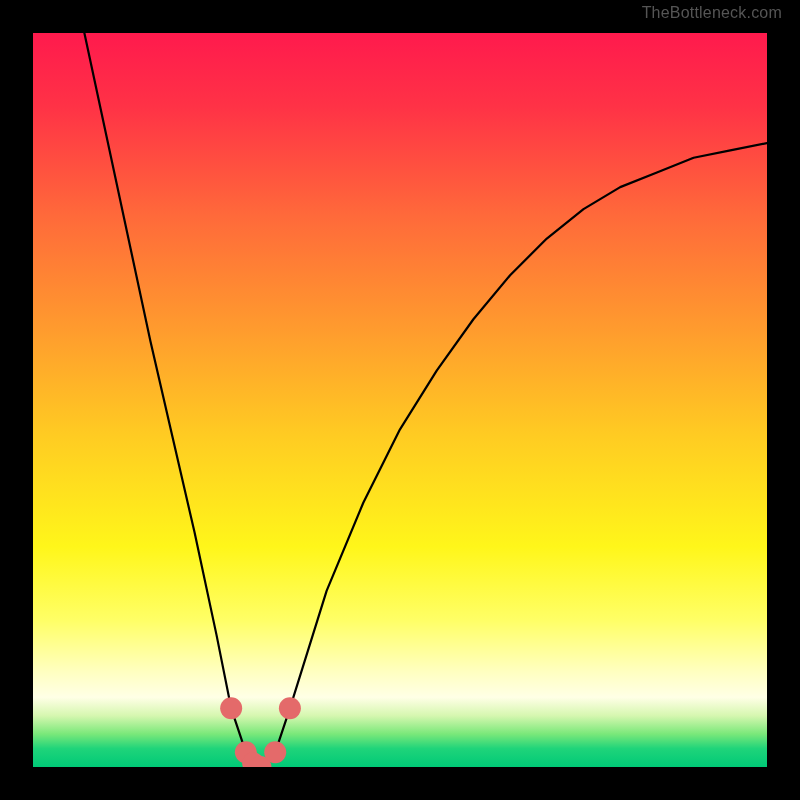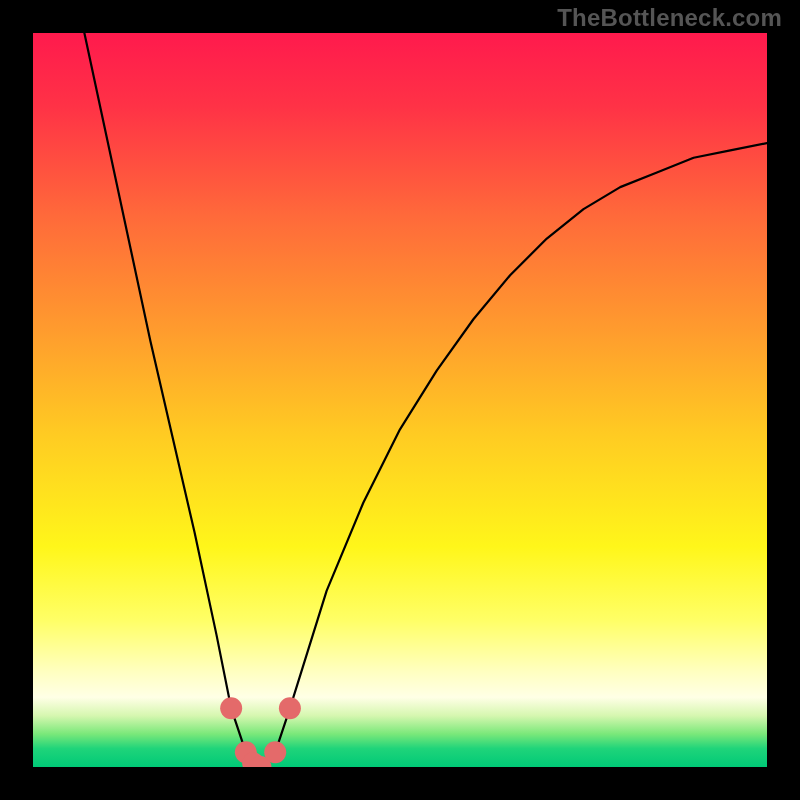--- a/index.html
+++ b/index.html
@@ -14,22 +14,22 @@
     position: relative;
     width: 800px;
     height: 800px;
     background: #000;
   }
   .watermark {
     position: absolute;
     top: 4px;
     right: 18px;
     color: #555;
-    font-size: 24px;
-    font-weight: 700;
+    font-size: 16px;
+    font-weight: 400;
     letter-spacing: 0.2px;
     z-index: 50;
   }
   svg.plot {
     position: absolute;
     top: 33px;
     left: 33px;
     width: 734px;
     height: 734px;
     display: block;

